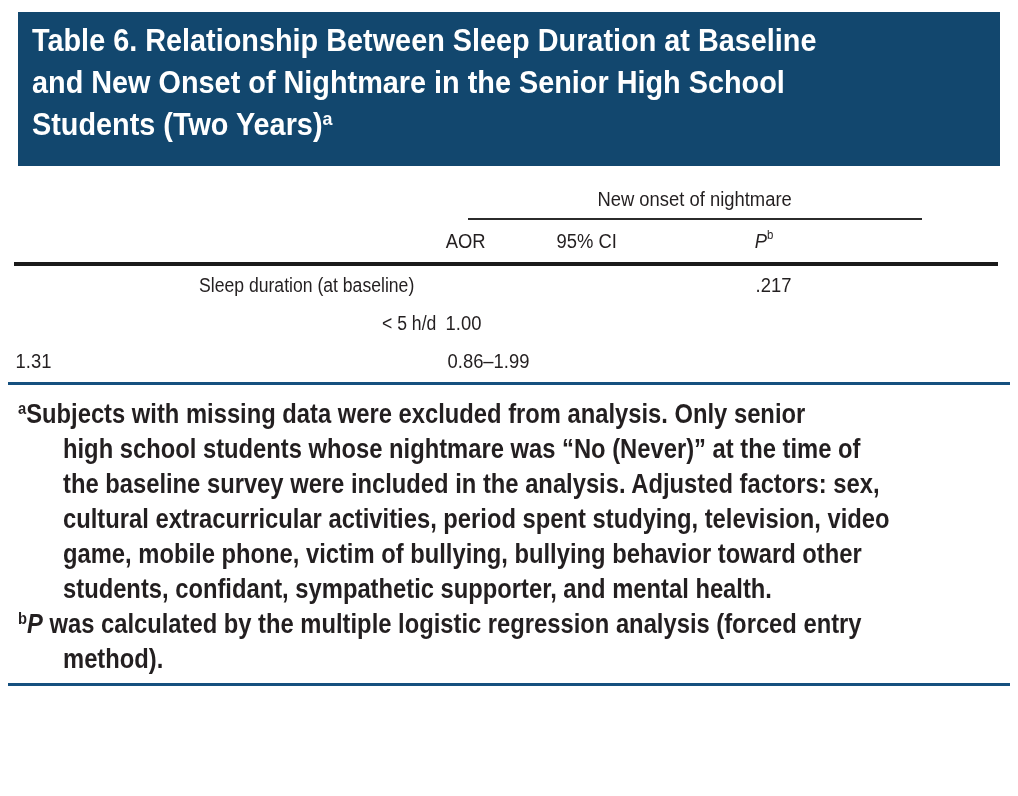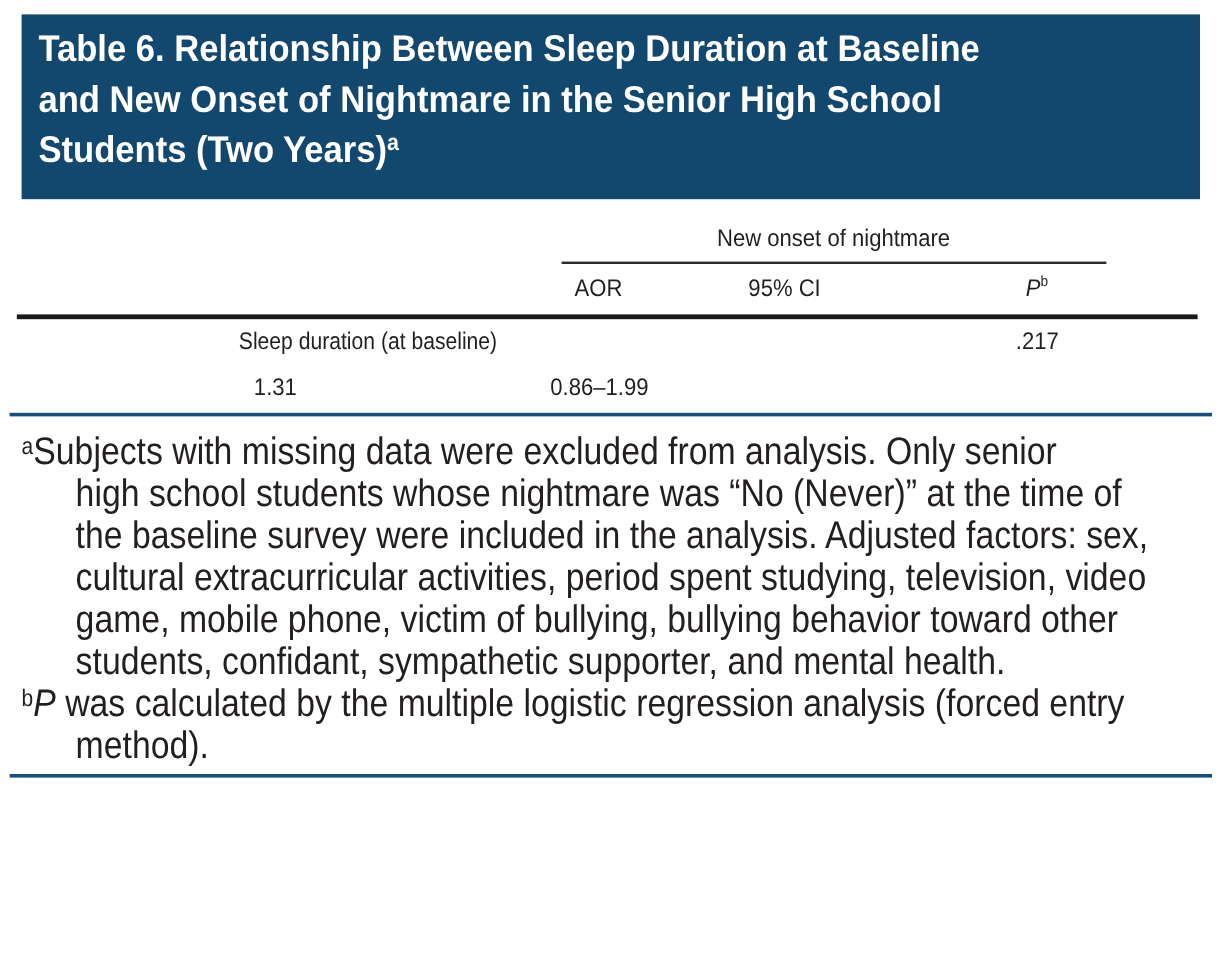--- a/index.html
+++ b/index.html
@@ -72,38 +72,39 @@
     grid-template-columns: 430px 110px 200px 220px 1fr;
     align-items: center;
   }
   .hdr-row {
     height: 42px;
     border-bottom: 4px solid #1a1a1a;
   }
   .body-row { height: 38px; }
   .cell-label { text-align: right; padding-left: 4px; }
   .cell-label.indent { padding-left: 34px; }
-  .cell-num { text-align: center; }
+  .cell-num { text-align: left; }
   .p-head i { font-style: italic; }
   .p-head sup {
     font-size: 0.62em;
     vertical-align: 9px;
     line-height: 0;
   }
 
   .rule-blue {
     height: 3px;
     background: #15507f;
     margin: 2px 8px 0 8px;
   }
 
   
   .footnotes {
     margin: 12px 0 0 18px;
-    font-size: 32px;
+    font-size: 27px;
+    font-weight: bold;
   }
   .fn-line {
     height: 35px;
     line-height: 35px;
     white-space: nowrap;
   }
   .fn-line.cont { padding-left: 45px; }
   .fn-sup {
     font-size: 0.62em;
     vertical-align: 9px;
@@ -160,20 +161,35 @@
       </div>
       <div class="cell-num">
         <span class="cond-c"></span>
       </div>
       <div class="cell-num">
         <span class="cond-c">.217</span>
       </div>
       <div></div>
     </div>
 
+    <div class="grid-row body-row">
+      <div class="cell-label indent">
+        <span class="cond-l">&lt; 5 h/d</span>
+      </div>
+      <div class="cell-num">
+        <span class="cond-c">1.00</span>
+      </div>
+      <div class="cell-num">
+        <span class="cond-c"></span>
+      </div>
+      <div class="cell-num">
+        <span class="cond-c"></span>
+      </div>
+      <div></div>
+    </div>
 
     <div class="grid-row body-row">
       <div class="cell-num">
         <span class="cond-c">1.31</span>
       </div>
       <div class="cell-num">
         <span class="cond-c">0.86–1.99</span>
       </div>
       <div class="cell-num">
         <span class="cond-c"></span>

